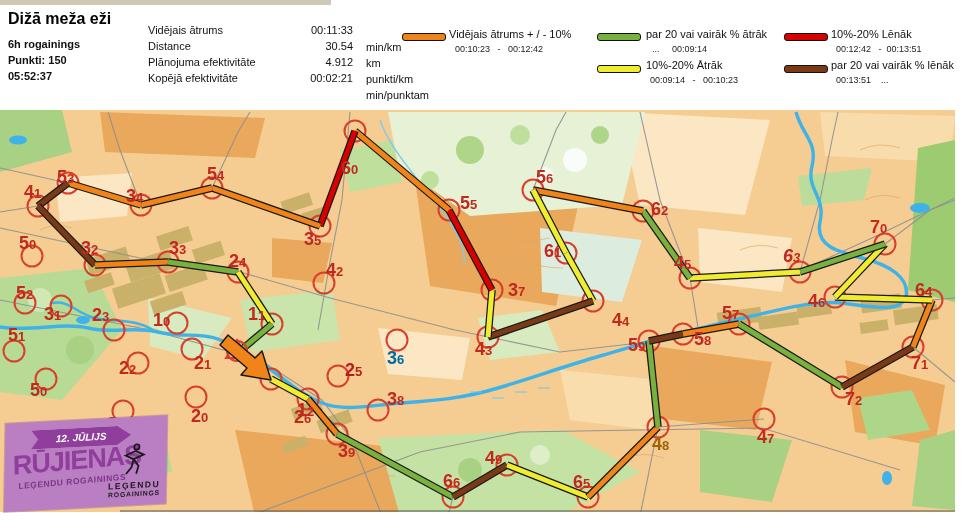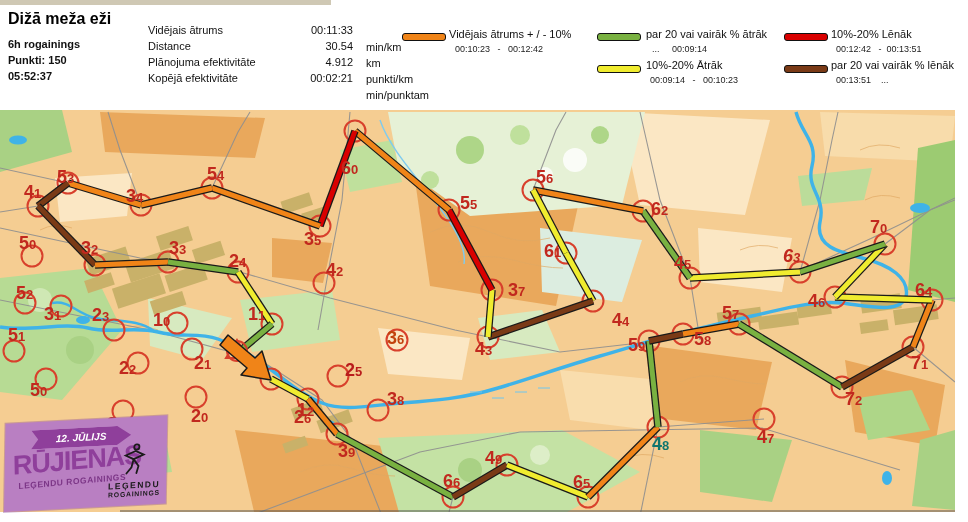--- a/index.html
+++ b/index.html
@@ -333,21 +333,21 @@
       <div class="cp-num" style="left: 674px; top: 257px; color: rgb(193, 40, 30);">45</div>
       <div class="cp-num" style="left: 783px; top: 250px; color: rgb(193, 40, 30); font-style: italic;">63</div>
       <div class="cp-num" style="left: 870px; top: 221px; color: rgb(193, 40, 30);">70</div>
       <div class="cp-num" style="left: 808px; top: 295px; color: rgb(193, 40, 30);">46</div>
       <div class="cp-num" style="left: 915px; top: 284px; color: rgb(193, 40, 30);">64</div>
       <div class="cp-num" style="left: 911px; top: 357px; color: rgb(193, 40, 30);">71</div>
       <div class="cp-num" style="left: 845px; top: 393px; color: rgb(193, 40, 30);">72</div>
       <div class="cp-num" style="left: 722px; top: 307px; color: rgb(193, 40, 30);">57</div>
       <div class="cp-num" style="left: 694px; top: 333px; color: rgb(193, 40, 30);">58</div>
       <div class="cp-num" style="left: 628px; top: 339px; color: rgb(193, 40, 30);">59</div>
-      <div class="cp-num" style="left: 652px; top: 438px; color: #0f766e;">48</div>
+      <div class="cp-num" style="left: 652px; top: 438px; color: #a16207;">48</div>
       <div class="cp-num" style="left: 573px; top: 476px; color: rgb(193, 40, 30);">65</div>
       <div class="cp-num" style="left: 485px; top: 452px; color: rgb(193, 40, 30);">49</div>
       <div class="cp-num" style="left: 443px; top: 475px; color: rgb(193, 40, 30);">66</div>
       <div class="cp-num" style="left: 338px; top: 445px; color: rgb(193, 40, 30);">39</div>
       <div class="cp-num" style="left: 294px; top: 411px; color: rgb(193, 40, 30);">26</div>
       <div class="cp-num" style="left: 253px; top: 404px; color: rgb(193, 40, 30); margin-left: 44px;">12</div>
       <div class="cp-num" style="left: 248px; top: 308px; color: rgb(193, 40, 30);">11</div>
       <div class="cp-num" style="left: 229px; top: 255px; color: rgb(193, 40, 30);">24</div>
       <div class="cp-num" style="left: 169px; top: 242px; color: rgb(193, 40, 30);">33</div>
       <div class="cp-num" style="left: 81px; top: 242px; color: rgb(193, 40, 30);">32</div>
@@ -357,21 +357,21 @@
       <div class="cp-num" style="left: 44px; top: 308px; color: rgb(193, 40, 30);">31</div>
       <div class="cp-num" style="left: 92px; top: 309px; color: rgb(193, 40, 30);">23</div>
       <div class="cp-num" style="left: 153px; top: 314px; color: rgb(193, 40, 30);">10</div>
       <div class="cp-num" style="left: 119px; top: 362px; color: rgb(193, 40, 30);">22</div>
       <div class="cp-num" style="left: 194px; top: 357px; color: rgb(193, 40, 30);">21</div>
       <div class="cp-num" style="left: 30px; top: 384px; color: rgb(193, 40, 30);">50</div>
       <div class="cp-num" style="left: 191px; top: 410px; color: rgb(193, 40, 30);">20</div>
       <div class="cp-num" style="left: 107px; top: 418px; color: rgb(193, 40, 30);">30</div>
       <div class="cp-num" style="left: 345px; top: 364px; color: #b91c1c;">25</div>
       <div class="cp-num" style="left: 326px; top: 264px; color: rgb(193, 40, 30);">42</div>
-      <div class="cp-num" style="left: 387px; top: 332px; color: #c2410c; text-align: center;">36</div>
+      <div class="cp-num" style="left: 387px; top: 352px; color: #0369a1; text-align: center;">36</div>
       <div class="cp-num" style="left: 387px; top: 393px; color: rgb(193, 40, 30);">38</div>
       <div class="cp-num" style="left: 757px; top: 431px; color: rgb(193, 40, 30);">47</div>
     </div>
 
   <div id="topstrip"></div>
   <div id="title">Dižā meža eži</div>
   <div class="info-line" style="top:38px">6h rogainings</div>
   <div class="info-line" style="top:54px">Punkti: 150</div>
   <div class="info-line" style="top:70px">05:52:37</div>
 

